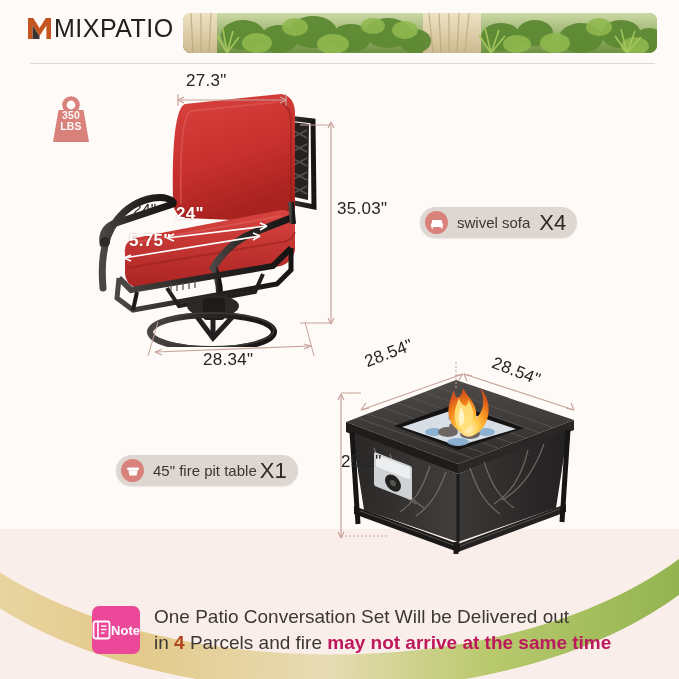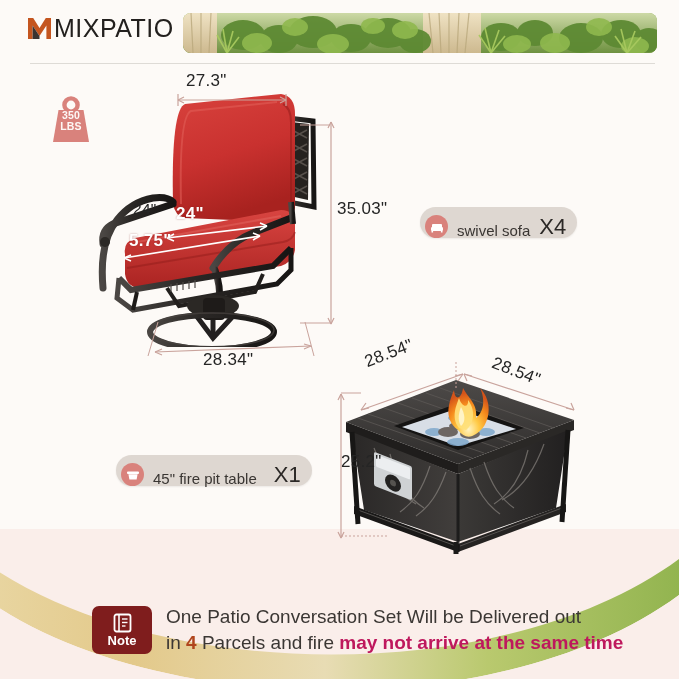--- a/index.html
+++ b/index.html
@@ -40,32 +40,32 @@
   
   .dim{position:absolute;z-index:7;white-space:nowrap;}
   .dim-label{font-size:17px;color:#252525;font-weight:400;letter-spacing:.3px;}
   .dim-label.small{font-size:15.5px;}
   .dim-label.white{color:#ffffff;font-weight:600;text-shadow:0 0 2px rgba(120,20,20,.45);}
   .dim-label.rot-l{transform:rotate(-21deg);transform-origin:left bottom;}
   .dim-label.rot-r{transform:rotate(21deg);transform-origin:left bottom;}
   .dim svg{display:block;overflow:visible;}
 
   
-  .pill{position:absolute;z-index:8;display:flex;align-items:flex-end;height:31px;
+  .pill{position:absolute;z-index:8;display:flex;align-items:center;height:31px;
     background:#ded7d1;border-radius:16px;padding:0 11px 0 5px;box-shadow:0 1px 2px rgba(0,0,0,.07);}
   .pill-icon{width:23px;height:23px;border-radius:50%;background:#d9827c;
     display:flex;align-items:center;justify-content:center;flex:0 0 auto;margin-right:9px;}
   .pill-label{font-size:15px;color:#3a3633;line-height:1;}
   .pill-qty{font-size:22px;color:#2b2826;margin-left:9px;line-height:1;font-weight:400;}
-  .pill-qty.tight{margin-left:17px;}
+  .pill-qty.tight{margin-left:3px;}
 
   
   .note{position:absolute;left:92px;top:604px;display:flex;align-items:center;z-index:9;}
-  .note-badge{width:60px;height:48px;border-radius:7px;background:#7f1d1d;
-    display:flex;flex-direction:column;align-items:center;justify-content:center;flex:0 0 auto;}
+  .note-badge{width:48px;height:48px;border-radius:7px;background:#ec4899;
+    display:flex;align-items:center;justify-content:center;flex:0 0 auto;}
   .note-badge-label{color:#ffffff;font-size:13px;font-weight:700;line-height:13px;margin-top:1px;}
   .note-text{margin-left:14px;font-size:19px;line-height:26px;color:#3b3734;max-width:505px;}
   .note-text b{color:#be185d;font-weight:700;}
   .note-text .num{color:#b0451d;font-weight:700;}
 </style>
 </head>
 <body>
 
 <div id="page">
 

